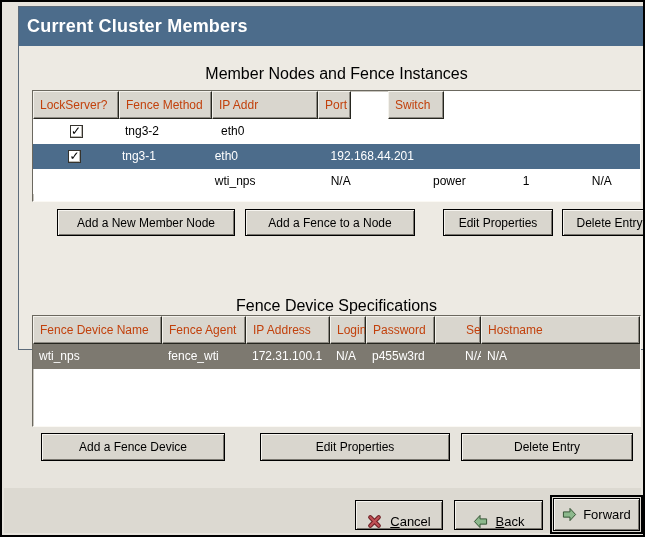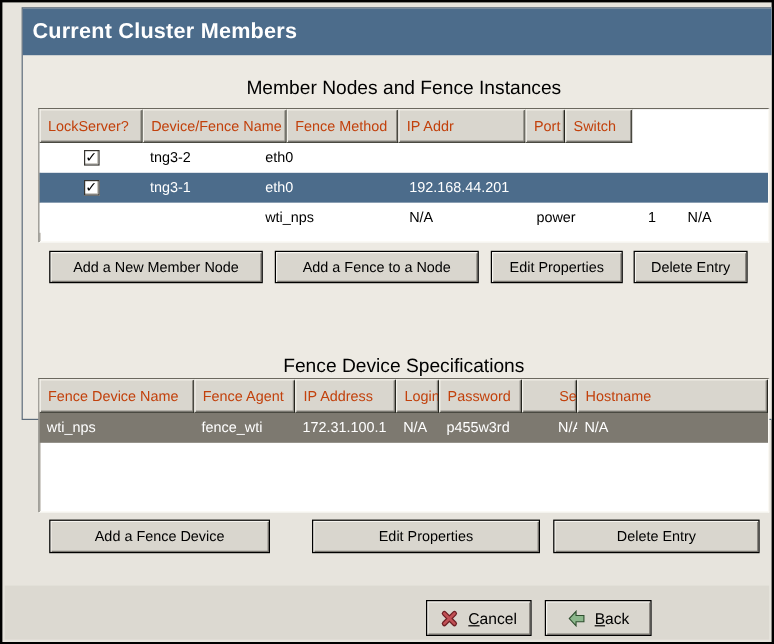--- a/index.html
+++ b/index.html
@@ -49,21 +49,21 @@
   .trow { display: flex; height: 25px; background: #fff; }
   .trow.selected-blue { background: #4c6c8b; color: #fff; }
   .trow.selected-gray { background: #7d7970; color: #fff; }
   .td {
     font-size: 12px; padding-left: 6px; line-height: 25px;
     overflow: hidden; white-space: nowrap;
   }
   
   .c1-0 { width: 86px; } .c1-1 { width: 96px; } .c1-2 { width: 120px; }
   .c1-3 { width: 106px; } .c1-4 { width: 93px; } .c1-5 { width: 33px; }
-  .c1-6 { width: 56px; }
+  .c1-6 { width: 56px; margin-left: 37px; }
   
   .c2-0 { width: 129px; } .c2-1 { width: 84px; } .c2-2 { width: 84px; }
   .c2-3 { width: 36px; } .c2-4 { width: 69px; } .c2-5 { width: 46px; padding-left: 30px; }
   .c2-6 { flex: 1; }
 
   .cellcheck { display: flex; align-items: center; justify-content: center; padding: 0; }
   .checkbox {
     width: 13px; height: 13px; background: #fff;
     border: 1px solid #35332e; color: #000;
     font-size: 12px; line-height: 11px; text-align: center;
@@ -72,36 +72,36 @@
 
   .btn {
     background: #d9d6ce; border: 1px solid #000;
     box-shadow: inset 1px 1px 0 #f6f4ef, inset -1px -1px 0 #79766f;
     font-size: 12px; color: #000; font-family: "Liberation Sans", sans-serif;
     text-align: center; cursor: default;
   }
   .btnrow { position: absolute; display: flex; }
   .row1 { left: 22px; top: 202px; height: 27px; }
   .row1 .btn { height: 27px; }
-  .b1-0 { width: 178px; margin-right: 10px; }
-  .b1-1 { width: 170px; margin-right: 10px; }
+  .b1-0 { width: 178px; margin-right: 10px; margin-left: 16px; }
+  .b1-1 { width: 170px; margin-right: 28px; }
   .b1-2 { width: 110px; margin-right: 9px; }
   .b1-3 { width: 95px; }
   .row2 { left: 22px; top: 426px; height: 28px; }
   .row2 .btn { height: 28px; }
   .b2-0 { width: 184px; margin-right: 35px; }
   .b2-1 { width: 190px; margin-right: 11px; }
   .b2-2 { width: 172px; }
 
   .footer {
     position: absolute; left: 2px; right: 2px; top: 486px; bottom: 2px;
     background: #dcd9d1;
   }
   .fbtn {
-    position: absolute; display: flex; align-items: center; justify-content: center;
+    position: absolute; display: flex; align-items: flex-end; justify-content: center;
     gap: 8px; font-size: 13px;
   }
   .fbtn .mn { text-decoration: underline; }
   .btn-cancel { left: 351px; top: 12px; width: 88px; height: 30px; }
   .btn-back   { left: 450px; top: 12px; width: 89px; height: 30px; }
   .fwd-ring {
     position: absolute; left: 546px; top: 7px; width: 93px; height: 39px;
     border: 2px solid #000; background: #dcd9d1; padding: 1px;
   }
   .btn-forward { position: relative; width: 100%; height: 100%; display: flex;
@@ -116,21 +116,20 @@
 
     <div class="titlebar">
       <span>Current Cluster Members</span>
     </div>
 
     <div class="section-label lbl1">Member Nodes and Fence Instances</div>
 
     <div class="tableframe t1">
       <div class="thead">
         <div class="th c1-0">LockServer?</div>
-        <div class="th c1-2">Device/Fence Name</div>
         <div class="th c1-4">Fence Method</div>
         <div class="th c1-3">IP Addr</div>
         <div class="th c1-5">Port</div>
         <div class="th c1-6">Switch</div>
         <div class="th th-filler"></div>
       </div>
       <div class="trow">
         <div class="td c1-0 cellcheck">
           <div class="checkbox">✓</div>
         </div>
@@ -207,14 +206,22 @@
         <path d="M3.5 3.5 L12.5 12.5 M12.5 3.5 L3.5 12.5" stroke="#c05055" stroke-width="2.4" stroke-linecap="round" fill="none"></path>
       </svg>
       <span><span class="mn">C</span><span>ancel</span></span>
     </button>
     <button class="btn fbtn btn-back">
       <svg class="icon16" viewBox="0 0 16 16">
         <path d="M7.5 1.5 L1.5 8 L7.5 14.5 L7.5 10.8 L14.5 10.8 L14.5 5.2 L7.5 5.2 Z" fill="#8cb88c" stroke="#2f4f2f" stroke-width="1"></path>
       </svg>
       <span><span class="mn">B</span><span>ack</span></span>
     </button>
+    <div class="fwd-ring">
+      <button class="btn btn-forward">
+        <svg class="icon16" viewBox="0 0 16 16">
+          <path d="M8.5 1.5 L14.5 8 L8.5 14.5 L8.5 10.8 L1.5 10.8 L1.5 5.2 L8.5 5.2 Z" fill="#8cb88c" stroke="#2f4f2f" stroke-width="1"></path>
+        </svg>
+        <span><span class="mn">F</span><span>orward</span></span>
+      </button>
+    </div>
   </div>
 </div>
 
 </body></html>

